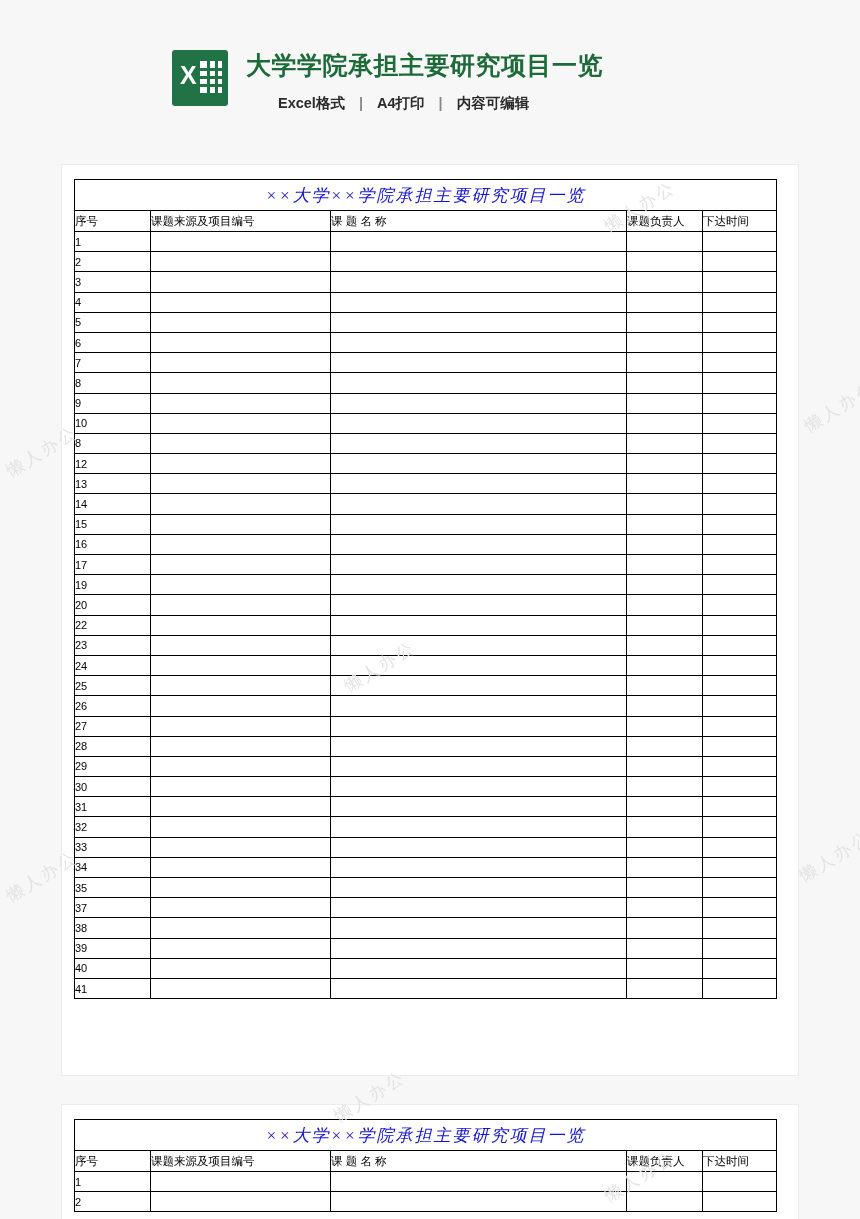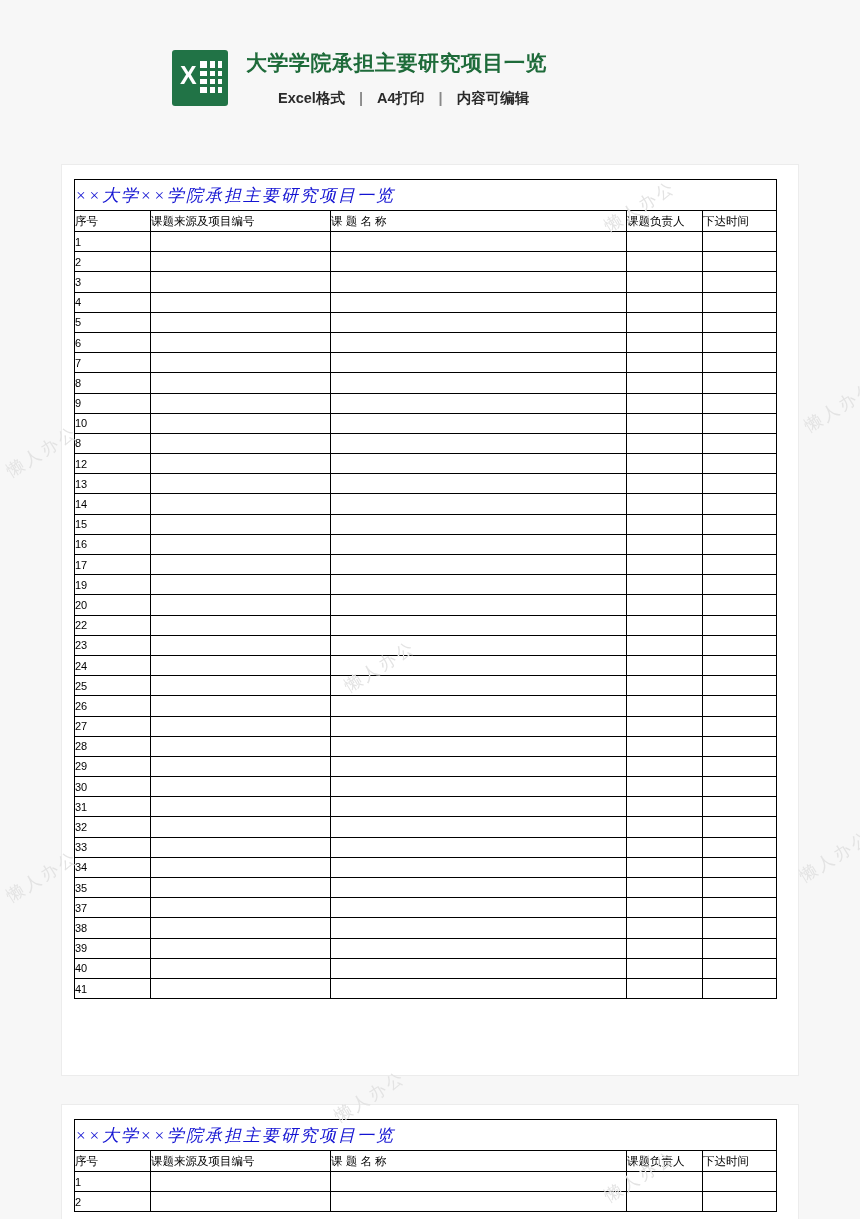--- a/index.html
+++ b/index.html
@@ -63,21 +63,21 @@
   .xls-logo .grid i.h3 { left: 0; top: 23px; width: 22px; height: 3px; }
   .xls-logo .grid i.v1 { left: 7px;  top: 0; width: 3px; height: 32px; }
   .xls-logo .grid i.v2 { left: 15px; top: 0; width: 3px; height: 32px; }
 
   .header-text {
     margin-left: 18px;
     padding-top: 2px;
   }
   .doc-title {
     color: #1e6b3a;
-    font-size: 21px;
+    font-size: 25px;
     font-weight: bold;
     letter-spacing: 0.5px;
     line-height: 1.2;
   }
   .doc-meta {
     margin-top: 14px;
     color: #2b2b2b;
     font-size: 14.5px;
     font-weight: bold;
     margin-left: 32px;
@@ -110,20 +110,21 @@
     table-layout: fixed;
   }
   table.grid-table td, table.grid-table th {
     border: 1px solid #000000;
     padding: 0;
     font-weight: normal;
   }
 
   .title-cell {
     height: 30px;
+    text-align: center;
     color: #1414d2;
     font-family: "Liberation Serif", serif;
     font-size: 17px;
     font-weight: bold;
     font-style: italic;
     letter-spacing: 2px;
     white-space: nowrap;
   }
   .col-head {
     height: 20px;

